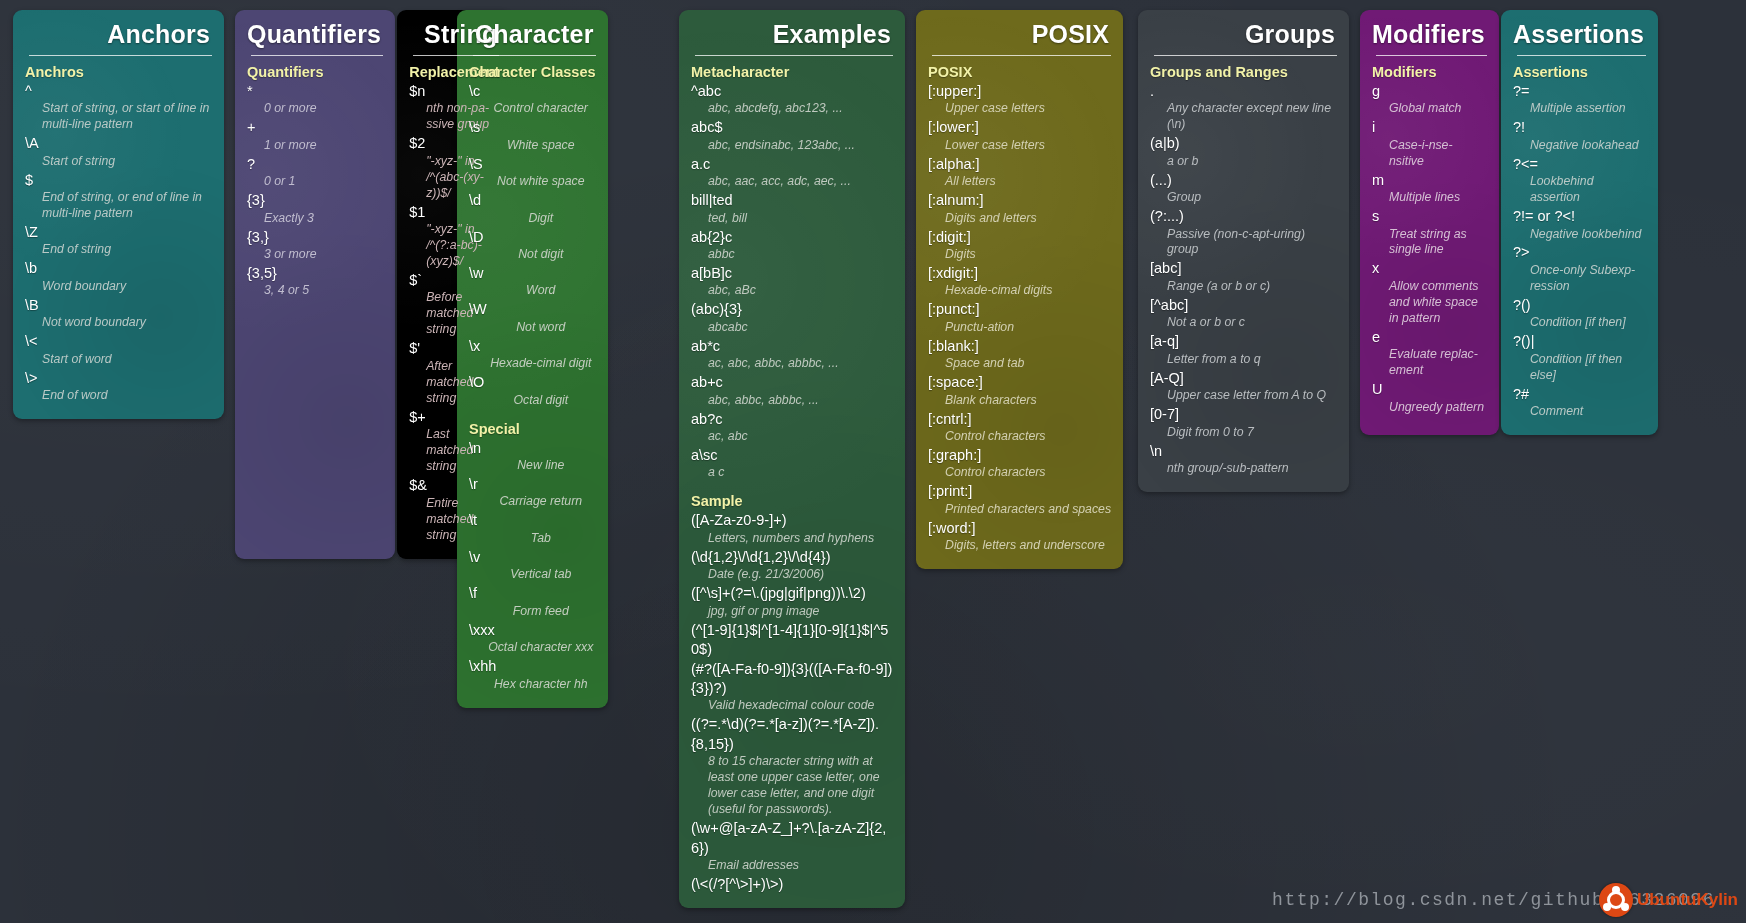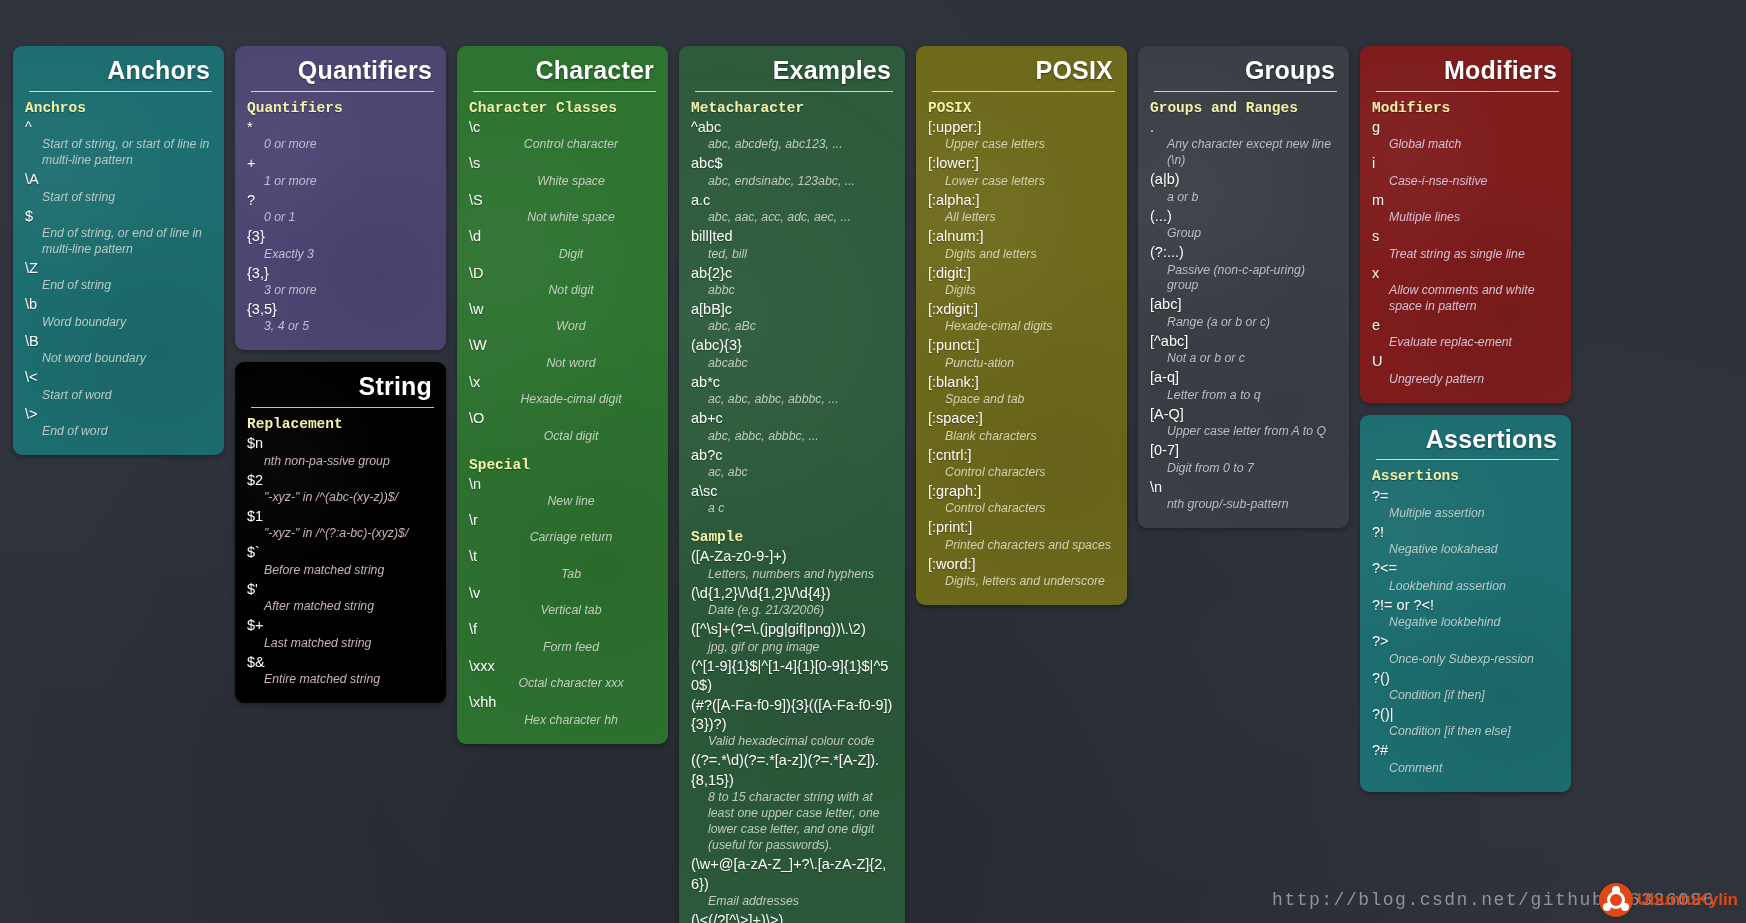--- a/index.html
+++ b/index.html
@@ -30,24 +30,23 @@
     height: 900px;
     display: flex;
     flex-direction: row;
     gap: 11px;
     align-items: flex-start;
   }
 
   .column {
     width: 211px;
     display: flex;
-    flex-direction: column;
-    gap: 12px;
+    flex-direction: row;
+    gap: 2px;
     flex: 0 0 auto;
-    margin-top: 36px;
   }
   .column.wide { width: 226px; }
 
   .card {
     border-radius: 9px;
     padding: 10px 12px 14px 12px;
     position: relative;
     box-shadow: 0 2px 5px rgba(0,0,0,0.35);
     background-blend-mode: overlay;
   }
@@ -81,21 +80,20 @@
   }
 
   .section-head {
     font-size: 14.5px;
     font-weight: bold;
     color: #f2f2a8;
     line-height: 1.25;
     margin-bottom: 1px;
     position: relative; z-index: 2;
     text-shadow: 0 1px 1px rgba(0,0,0,0.35);
-    font-family: Liberation Mono, monospace;
   }
   .section-head.spaced { margin-top: 11px; }
 
   .term {
     font-size: 14.5px;
     color: #ffffff;
     line-height: 1.34;
     position: relative; z-index: 2;
     word-break: break-all;
     text-shadow: 0 1px 1px rgba(0,0,0,0.35);
@@ -113,21 +111,21 @@
   }
 
   
   .teal   { background-color: #1d6e70; }
   .purple { background-color: #4d4673; }
   .maroon { background-color: #000000; }
   .green  { background-color: #2e7330; }
   .forest { background-color: #2d5b3c; }
   .olive  { background-color: #6e6a1c; }
   .slate  { background-color: #3a4046; }
-  .violet { background-color: #7f1d1d; }
+  .violet { background-color: #701a75; }
 
   .green .desc  { color: #c3cdbf; text-align: center; }
   .forest .desc { color: #bfc9bf; }
   .olive .desc  { color: #d3d0b2; }
   .slate .desc  { color: #b9bdc0; }
   .violet .desc { color: #d5c0d4; }
   .maroon .desc { color: #cbb4b6; }
   .purple .desc { color: #c0bdcf; }
   .teal .desc   { color: #b9c9c6; }
 

